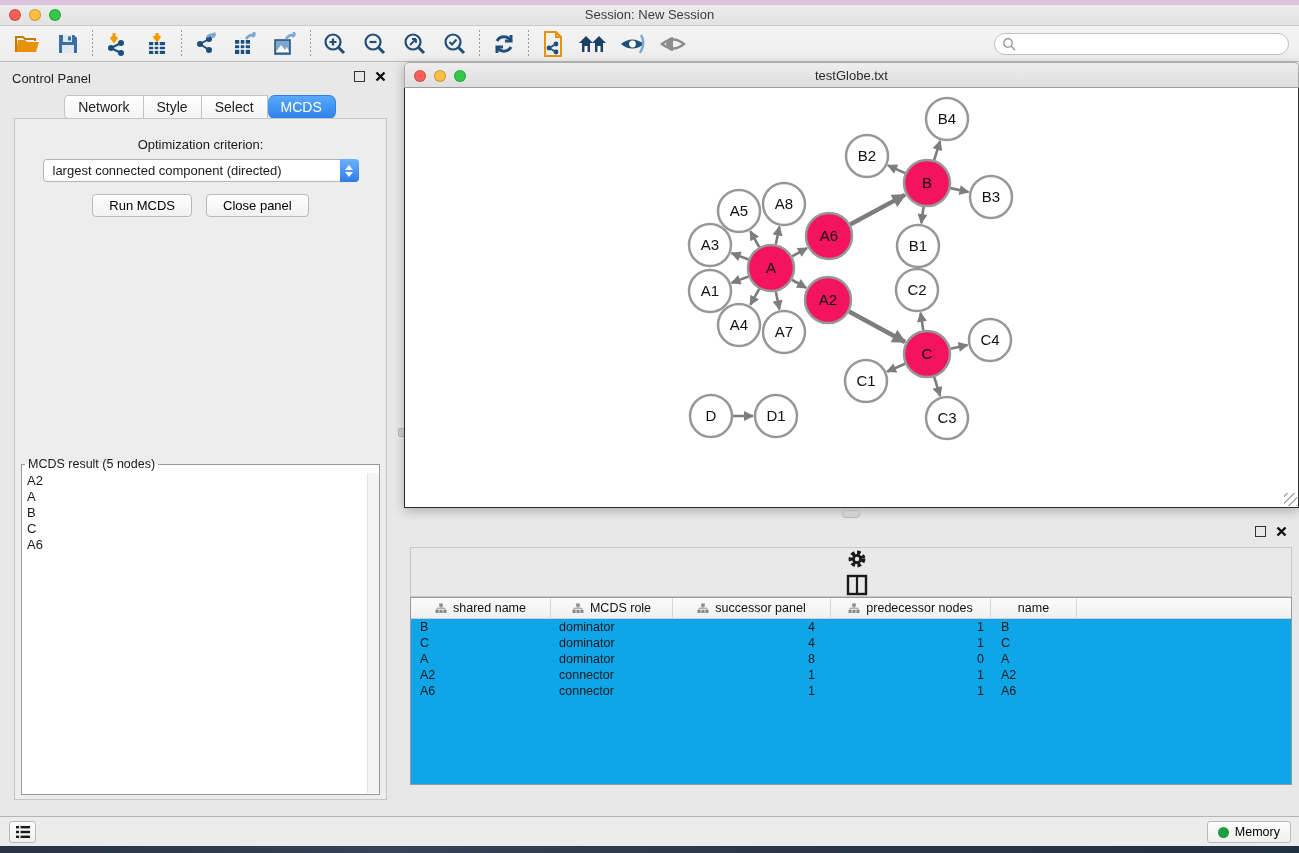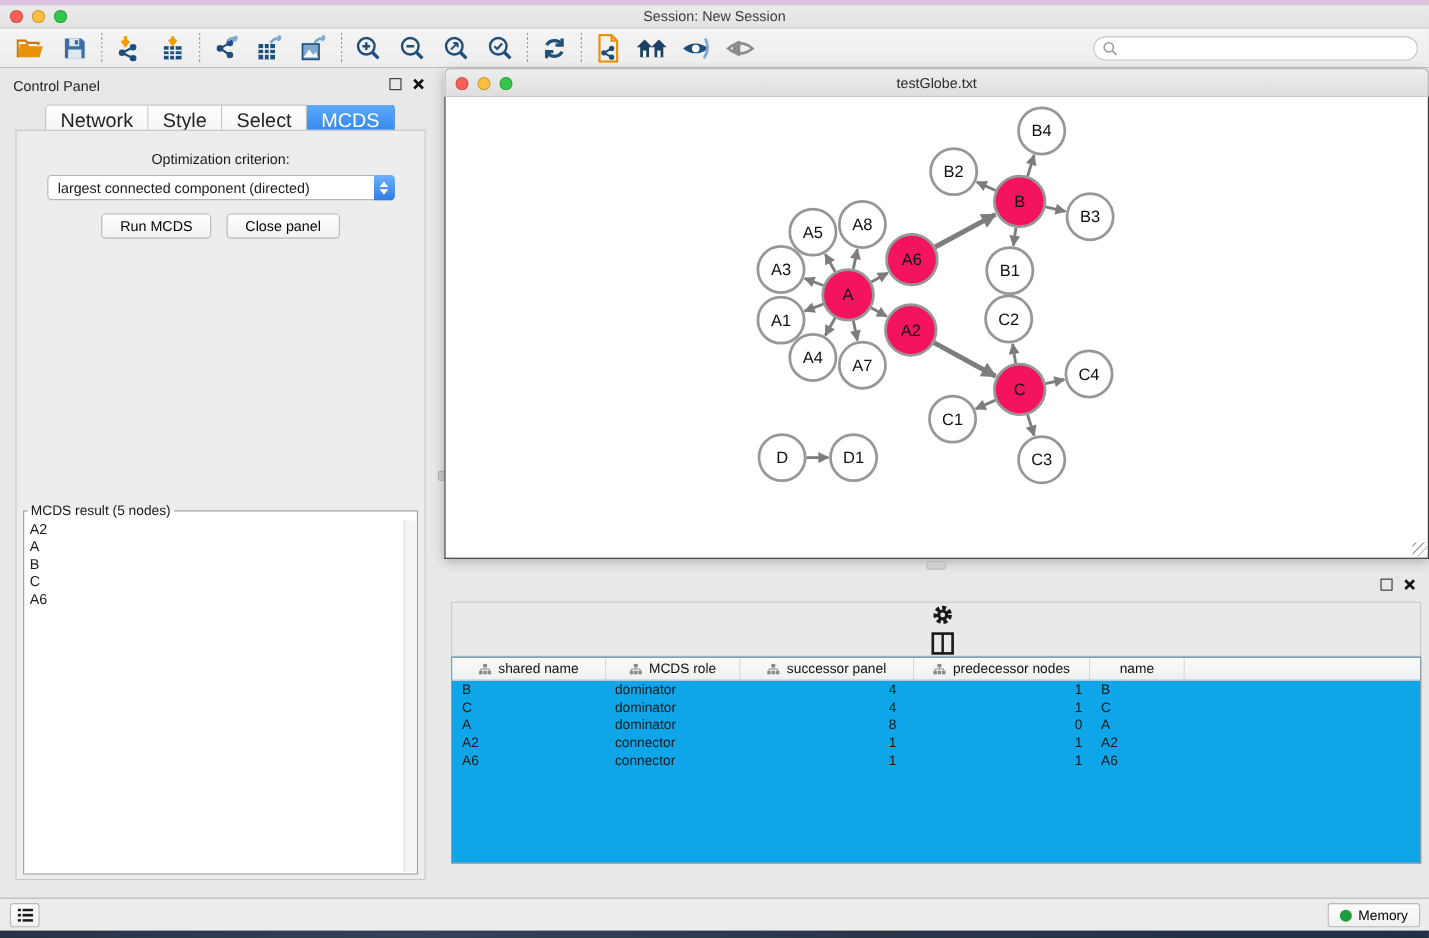--- a/index.html
+++ b/index.html
@@ -30,25 +30,25 @@
   .workspace { position:absolute; top:62px; left:0; width:1299px; height:754px; background:#e8e8e8; }
 
   
   .control-panel { position:absolute; left:0; top:0; width:400px; height:754px; }
   .cp-header { position:absolute; left:12px; top:9px; font-size:13px; color:#222; }
   .panel-btns { position:absolute; top:9px; display:flex; gap:10px; align-items:center; }
   .cp-btns { right:14px; }
   .float-btn { width:11px; height:11px; border:1.5px solid #333; background:transparent; display:inline-block; cursor:pointer; }
   .close-x { font-size:13px; font-weight:bold; color:#111; cursor:pointer; line-height:11px; }
   .tabs-row { position:absolute; top:33px; left:0; width:100%; display:flex; justify-content:center; }
-  .tab { padding:3px 13px; font-size:18px; background:linear-gradient(#ffffff,#f4f4f4);
+  .tab { padding:3px 13px; font-size:14px; background:linear-gradient(#ffffff,#f4f4f4);
     border:1px solid #c3c3c3; border-left-width:0; cursor:pointer; color:#222; }
   .tab:first-child { border-left-width:1px; border-radius:4px 0 0 4px; }
   .tab:last-child { border-radius:0 4px 4px 0; }
-  .tab.active { background:linear-gradient(#5aa9fa,#2f82ec); color:#fff; border-color:#2f7fe0; }
+  .tab.active { background:linear-gradient(#5aa9fa,#2f82ec); color:#fff; border-color:#2f7fe0;border-radius:7px; }
   .cp-content { position:absolute; left:14px; top:56px; width:373px; height:682px;
     background:#ededed; border:1px solid #c6c6c6; }
   .opt-label { margin-top:18px; text-align:center; font-size:13px; }
   .select { position:relative; margin:7px auto 0; width:316px; height:23px; background:#fff;
     border:1px solid #b5b5b5; border-radius:4px; cursor:pointer; }
   .select .sel-text { position:absolute; left:9px; top:3px; font-size:13px; white-space:nowrap; }
   .stepper { position:absolute; right:-1px; top:-1px; width:19px; height:23px; border-radius:0 4px 4px 0;
     background:linear-gradient(#6cb2ff,#2e7be8); display:flex; flex-direction:column; align-items:center; justify-content:center; gap:2px; }
   .tri-up { width:0; height:0; border-left:4px solid transparent; border-right:4px solid transparent; border-bottom:5px solid #fff; }
   .tri-down { width:0; height:0; border-left:4px solid transparent; border-right:4px solid transparent; border-top:5px solid #fff; }

